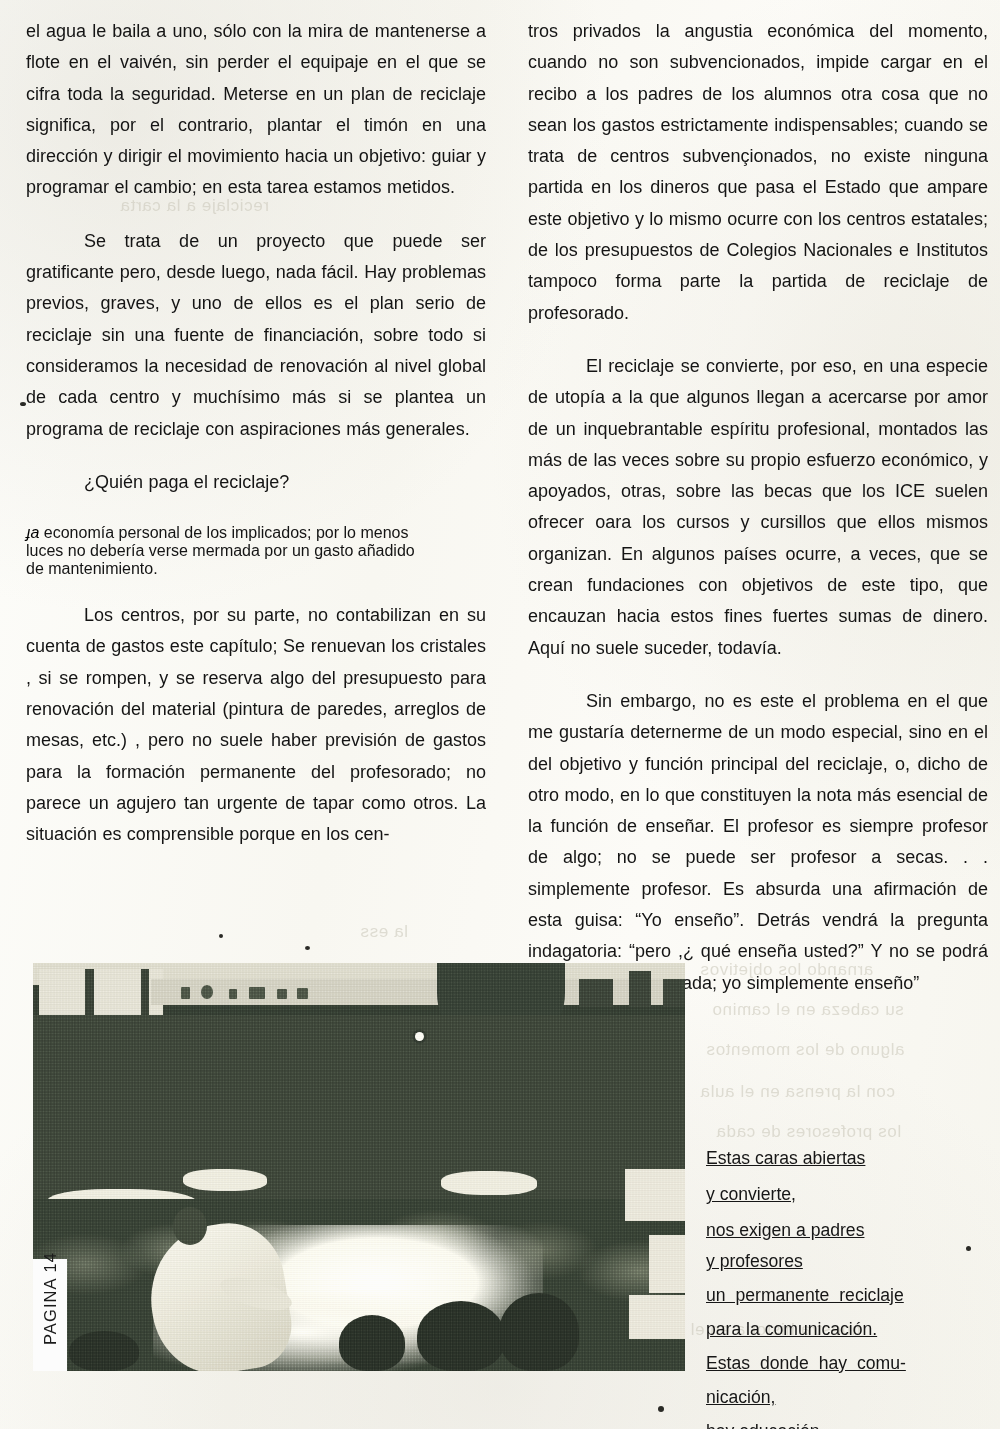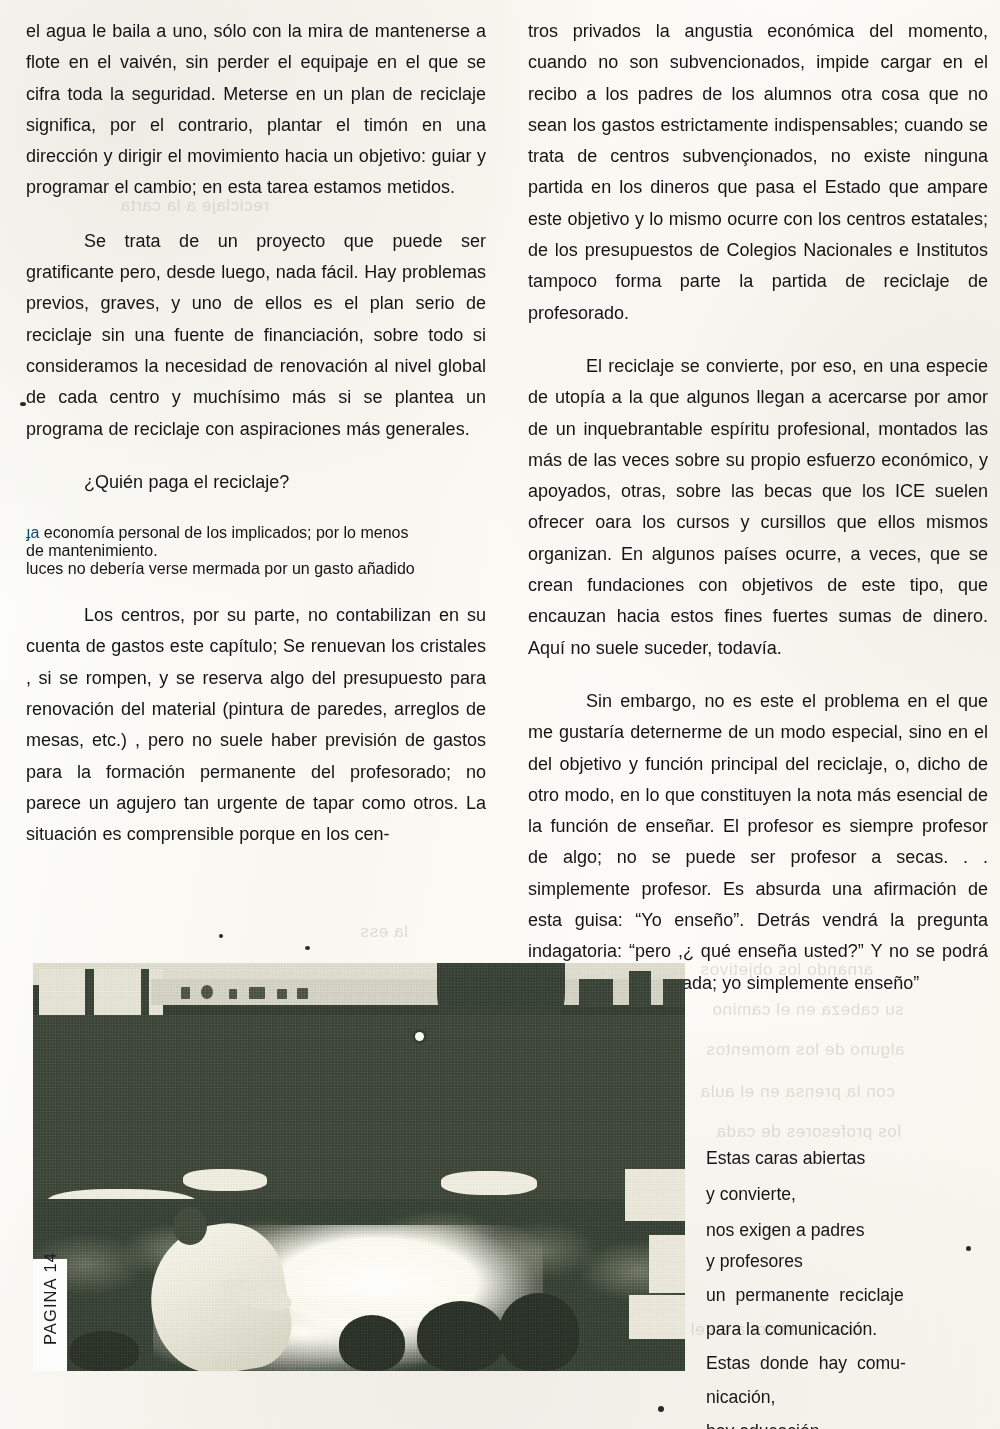--- a/index.html
+++ b/index.html
@@ -58,21 +58,21 @@
     text-align: justify;
     text-justify: inter-word;
     word-spacing: 0.4px;
     text-indent: 58px;
   }
 
   p.body.noindent { text-indent: 0; }
 
   
   .faded      { color: #9d9a90; }
-  .faded-soft { color: #0c4a6e; }
+  .faded-soft { color: #000000; font-style: italic; }
 
   h2.section {
     margin: 26px 0 22px 0;
     font-size: 18.6px;
     line-height: 26px;
     font-weight: bold;
     letter-spacing: 0.3px;
     text-indent: 58px;
   }
 
@@ -268,20 +268,21 @@
     position: absolute;
     left: 706px;
     top: 1148px;
     width: 270px;
     font-size: 17.6px;
     color: #161616;
   }
   .caption .cl {
     display: block;
     white-space: nowrap;
+    text-decoration: underline;
   }
   .caption .sp-wide   { margin-bottom: 15px; }
   .caption .sp-normal { margin-bottom: 13px; }
   .caption .sp-tight  { margin-bottom: 10px; }
   .caption .spread {
     word-spacing: 5px;
   }
 
   
   .speck {
@@ -312,22 +313,22 @@
     <p class="body noindent">el agua le baila a uno, sólo con la mira de mantenerse a flote en el vaivén, sin perder el equipaje en el que se cifra toda la seguridad. Meterse en un plan de reciclaje significa, por el contrario, plantar el timón en una dirección y dirigir el movimiento hacia un objetivo: guiar y programar el cambio; en esta tarea estamos metidos.</p>
 
     <p class="body">Se trata de un proyecto que puede ser gratificante pero, desde luego, nada fácil. Hay problemas previos, graves, y uno de ellos es el plan serio de reciclaje sin una fuente de financiación, sobre todo si consideramos la necesidad de renovación al nivel global de cada centro y muchísimo más si se plantea un programa de reciclaje con aspiraciones más generales.</p>
 
     <p class="body" style="margin-bottom:26px;">¿Quién paga el reciclaje?</p>
 
     <div class="body" style="text-indent:0; margin-bottom:22px;">
       <div>
         <span class="faded-soft">ɟa</span><span>&nbsp;</span><span>economía personal de los implicados; por lo menos</span>
       </div>
+      <div>luces no debería verse mermada por un gasto añadido</div>
       <div>de mantenimiento.</div>
-      <div>luces no debería verse mermada por un gasto añadido</div>
     </div>
 
     <p class="body">Los centros, por su parte, no contabilizan en su cuenta de gastos este capítulo; Se renuevan los cristales , si se rompen, y se reserva algo del presupuesto para renovación del material (pintura de paredes, arreglos de mesas, etc.) , pero no suele haber previsión de gastos para la formación permanente del profesorado; no parece  un agujero tan urgente de tapar como otros. La situación es comprensible porque en los cen-</p>
   </div>
 
   <div class="column col-right">
 
     <p class="body noindent">tros privados la angustia económica del momento, cuando no son subvencionados, impide cargar en el recibo a los padres de los alumnos otra cosa que no sean los gastos estrictamente indispensables; cuando se trata de centros subvençionados, no existe ninguna partida en los dineros que pasa el Estado que ampare este objetivo y lo mismo ocurre con los centros estatales; de los presupuestos de Colegios Nacionales e Institutos tampoco forma parte la partida de reciclaje de profesorado.</p>
 
     <p class="body">El reciclaje se convierte, por eso, en una especie de utopía a la que algunos llegan a acercarse por amor de un inquebrantable espíritu profesional, montados las más de las veces sobre su propio esfuerzo económico, y apoyados, otras, sobre las becas que los ICE suelen ofrecer oara los cursos y cursillos que ellos mismos organizan. En algunos países ocurre, a veces, que se crean fundaciones con objetivos de este tipo, que encauzan hacia estos fines fuertes sumas de dinero. Aquí no suele suceder, todavía.</p>

